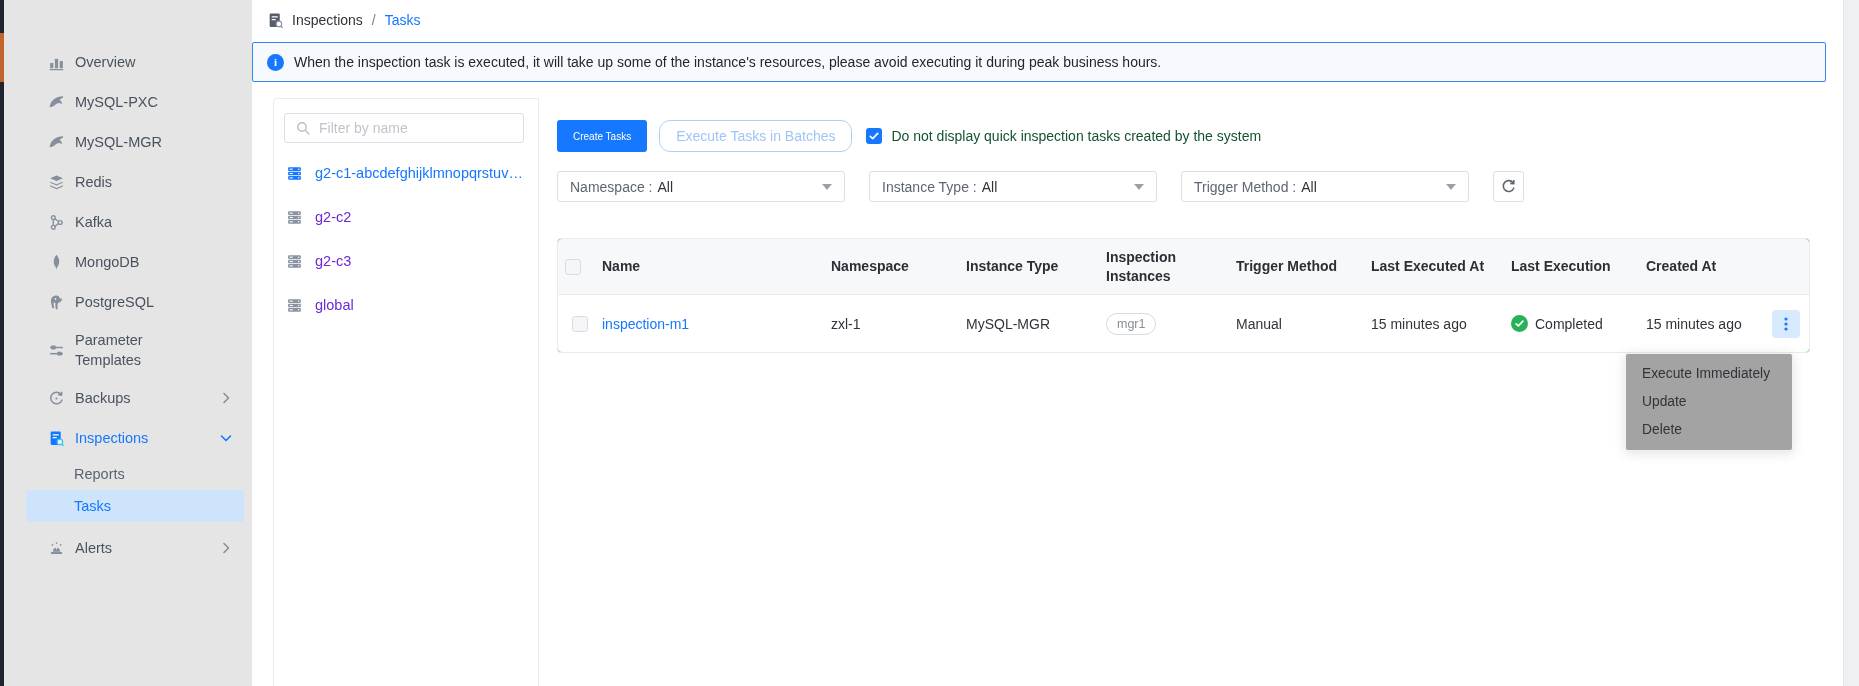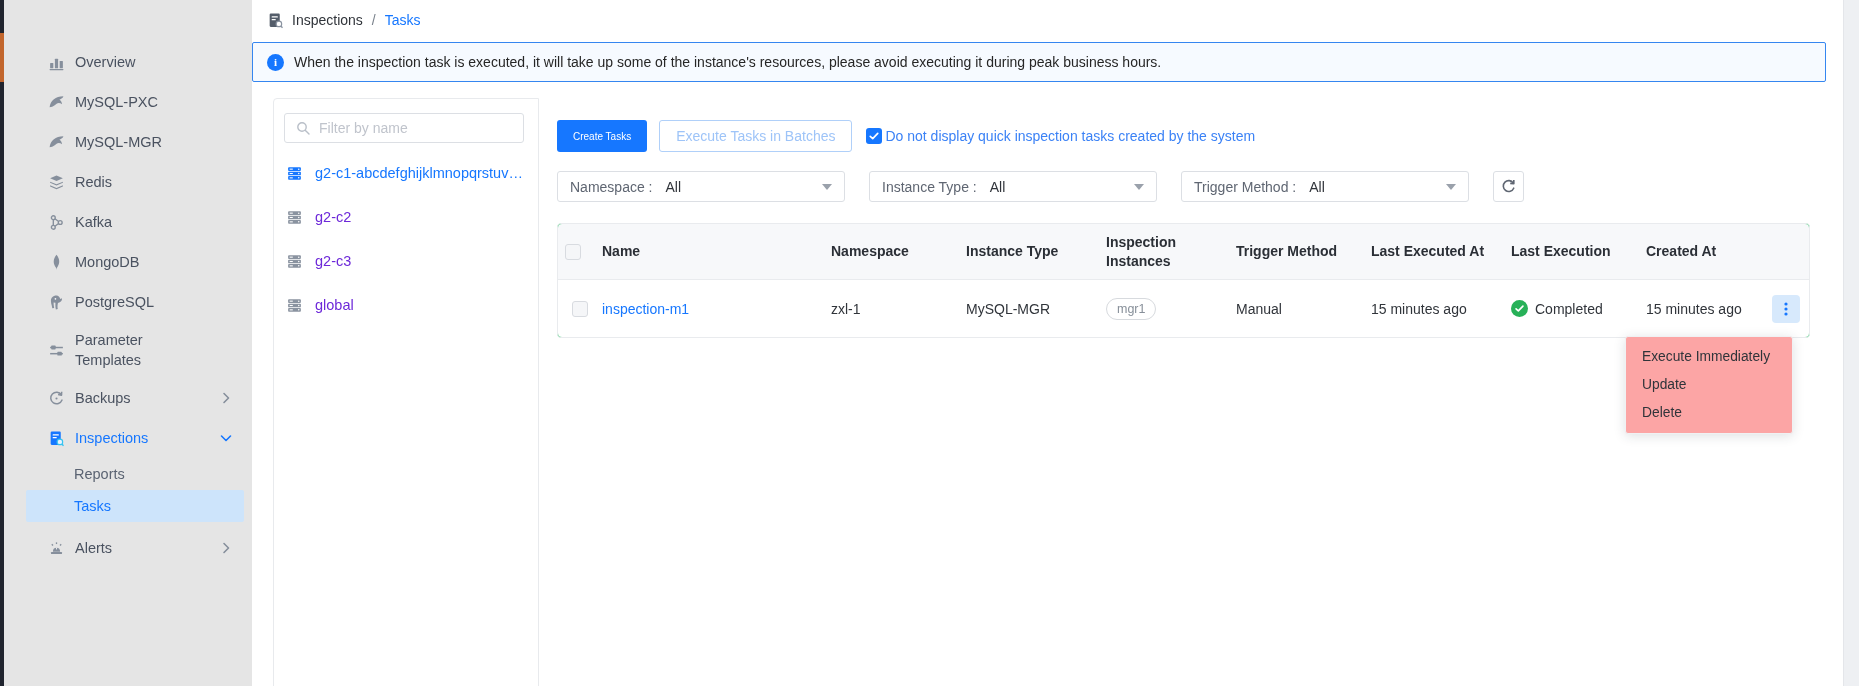--- a/index.html
+++ b/index.html
@@ -64,64 +64,64 @@
   .instance-list li.selected { color:#1677ff; }
   .inst-icon { width:17px; height:17px; flex:none; display:flex; }
 
   
   .main-col { flex:1; min-width:0; padding:22px 17px 0 18px; position:relative; }
 
   .toolbar { display:flex; align-items:center; }
   .btn-primary { height:32px; padding:0 16px; background:#1677ff; color:#fff; border:none;
                  border-radius:3px; font-size:10px; font-family:inherit; cursor:pointer; }
   .btn-disabled { height:32px; padding:0 16px; margin-left:12px; background:#fff; color:#9ec4f8;
-                  border:1px solid #b0d0f9; border-radius:3px; font-size:14px; font-family:inherit; }
-  .chk-wrap { display:flex; align-items:center; gap:3px; margin-left:14px; font-size:14px;
-              color:#3b82f6; cursor:pointer; }
+                  border:1px solid #b0d0f9; border-radius:11px; font-size:14px; font-family:inherit; }
+  .chk-wrap { display:flex; align-items:center; gap:9px; margin-left:14px; font-size:14px;
+              color:#14532d; cursor:pointer; }
   .chk { width:16px; height:16px; border-radius:3px; flex:none; }
   .chk.checked { background:#1677ff; display:flex; align-items:center; justify-content:center; }
   .chk.unchecked { border:1px solid #d8dbe0; background:#f5f6f8; }
 
   .filter-row { margin-top:19px; display:flex; align-items:center; }
   .select { width:288px; height:31px; border:1px solid #dcdfe4; background:#fff; border-radius:3px;
-            display:flex; align-items:center; padding:0 12px; gap:10px; font-size:14px; color:#5f6672;
+            display:flex; align-items:center; padding:0 12px; gap:2px; font-size:14px; color:#5f6672;
             margin-right:24px; cursor:pointer; flex:none; }
   .sel-value { color:#30343a; margin-left:3px; }
   .caret { margin-left:auto; width:0; height:0; border-left:5px solid transparent;
            border-right:5px solid transparent; border-top:6px solid #9aa1ab; }
   .search-box { width:293px; height:31px; border:1px solid #dcdfe4; border-radius:3px; background:#fff;
                 display:flex; align-items:center; padding:0 8px 0 12px; gap:8px; margin-right:10px; flex:none; }
   .search-box input { border:none; outline:none; flex:1; min-width:0; font-size:14px;
                       font-family:inherit; color:#333; }
   .sb-divider { width:1px; height:18px; background:#e6e8eb; flex:none; }
   .sb-icon { color:#5f6672; display:flex; cursor:pointer; }
   .refresh-btn { width:31px; height:31px; border:1px solid #dcdfe4; background:#fff; border-radius:3px;
                  display:flex; align-items:center; justify-content:center; cursor:pointer; flex:none; }
 
   
-  .table { margin-top:21px; margin-right:16px; border:1px solid #e9ebee; border-radius:4px; background:#22c55e; }
+  .table { margin-top:36px; margin-right:16px; border:1px solid #e9ebee; border-radius:4px; background:#22c55e; }
   .thead, .trow { display:grid; grid-template-columns:44px 229px 135px 140px 130px 135px 140px 135px 1fr;
                   align-items:center; }
   .thead { background:#f7f8fa; border-bottom:1px solid #e9ebee; min-height:56px;
            border-radius:4px 4px 0 0; font-weight:bold; color:#2b2f36; font-size:14px; }
   .thead .cell { padding-right:14px; line-height:19px; }
   .trow { height:57px; font-size:14px; color:#30343a; border-radius:0 0 4px 4px; background:#fff; }
   .chk-cell { display:flex; justify-content:center; }
   .name-link { color:#1677ff; text-decoration:none; cursor:pointer; }
   .tag { display:inline-block; padding:3px 10px; border:1px solid #d7dade; border-radius:11px;
          font-size:12.5px; color:#878f99; background:#fff;text-align:right; }
   .status-cell { display:flex; align-items:center; gap:7px; }
   .ok-icon { width:17px; height:17px; border-radius:50%; background:#27b158; display:flex;
              align-items:center; justify-content:center; flex:none; }
   .created-cell { display:flex; align-items:center; justify-content:space-between; padding-right:9px; }
   .kebab { width:28px; height:28px; background:#d7e9fc; border:none; border-radius:4px;
            display:flex; align-items:center; justify-content:center; cursor:pointer; flex:none; }
 
   
-  .menu { position:absolute; top:238px; right:50px; width:168px; background:#fca5a5; border-radius:3px;
+  .menu { position:absolute; top:255px; right:50px; width:168px; background:#a3a3a3; border-radius:3px;
           border:1px solid #f0f1f3; box-shadow:0 2px 12px rgba(31,45,61,.15); padding:6px 0; z-index:20; }
   .menu-item { height:28px; line-height:28px; padding:0 16px; font-size:13.8px; color:#30343a;
                cursor:pointer; white-space:nowrap; }
 
   
   .scrollbar { position:absolute; right:0; top:0; bottom:0; width:16px; background:#eef0f3;
                border-left:1px solid #e4e6ea; z-index:30; }
 </style>
 </head>
 <body>

